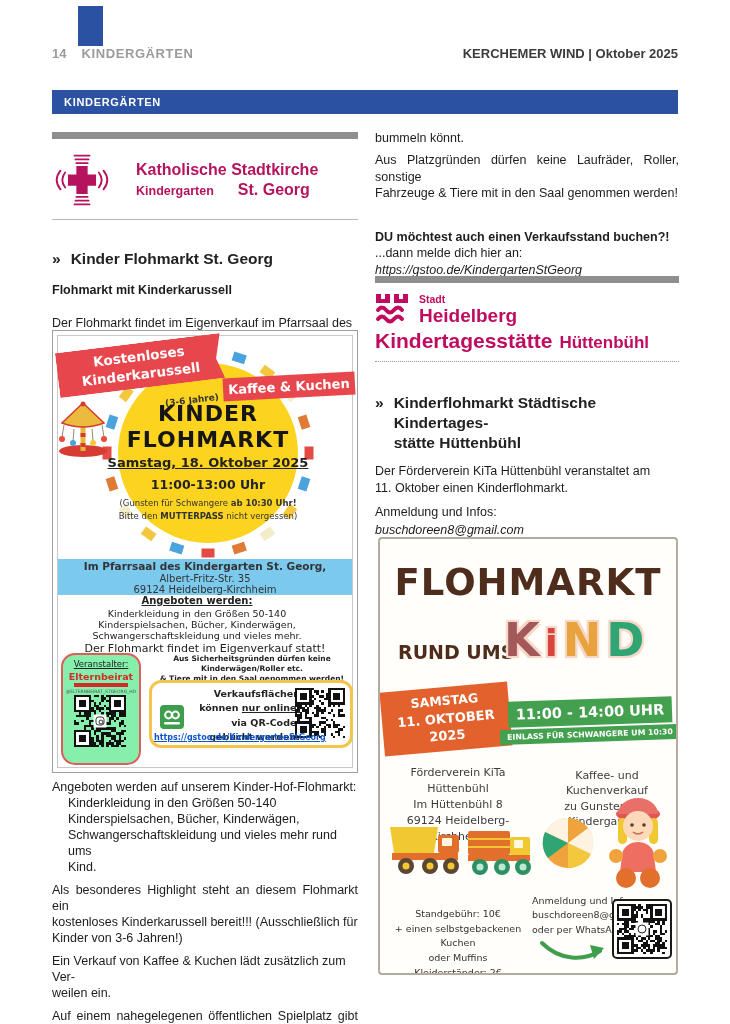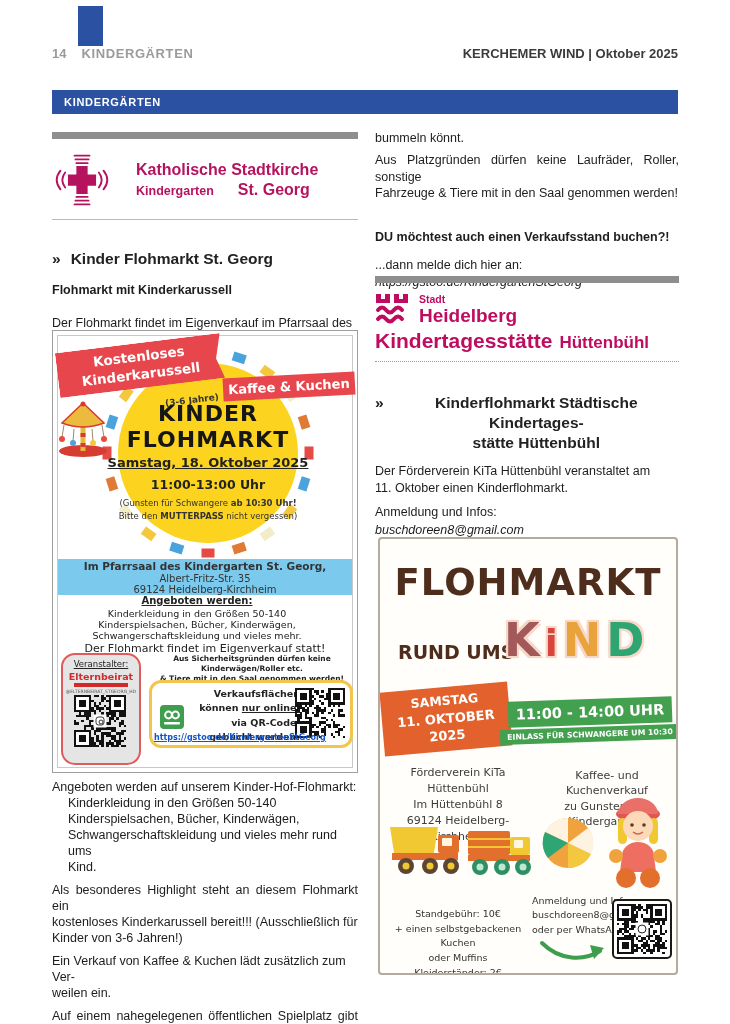--- a/index.html
+++ b/index.html
@@ -54,21 +54,21 @@
   .f1-note{position:absolute;left:35px;top:166px;width:240px;text-align:center;font-size:8.5px;
            color:#333;line-height:1.5;}
   .f1-band{position:absolute;left:5px;right:5px;top:228px;height:34px;background:#7cc9ee;
            text-align:center;font-size:10px;color:#333;line-height:11.5px;padding-top:2px;}
   .f1-band .b1{font-weight:bold;font-size:10.5px;}
   .f1-offers{position:absolute;left:5px;right:21px;top:264px;text-align:center;color:#222;}
   .f1-offers .oh{font-size:10px;font-weight:bold;text-decoration:underline;}
   .f1-offers .oi{font-size:9.5px;line-height:11px;margin-top:2px;}
   .f1-self{position:absolute;left:5px;right:5px;top:311px;text-align:center;font-size:11px;color:#222;}
   .f1-org{position:absolute;left:8px;top:322px;width:80px;height:112px;border:2px solid #e05c5c;
-          border-radius:14px;background:#e5e5e5;box-sizing:border-box;text-align:center;}
+          border-radius:14px;background:#86efac;box-sizing:border-box;text-align:center;}
   .f1-org .vl{font-size:8.5px;text-decoration:underline;margin-top:4px;color:#222;}
   .f1-org .eb{font-size:9.5px;font-weight:bold;color:#d22a2a;margin-top:2px;}
   .f1-org .ebbar{width:54px;height:4px;background:#d22a2a;margin:1px auto 2px;}
   .f1-org .handle{font-size:4.5px;color:#555;margin-top:2px;}
   .f1-safety{position:absolute;left:98px;top:323px;width:202px;text-align:center;font-weight:bold;
              font-size:7.5px;line-height:1.35;color:#222;}
   .f1-book{position:absolute;left:96px;top:349px;width:204px;height:68px;border:3px solid #f2c54c;
            border-radius:12px;box-sizing:border-box;background:#fff;}
   .f1-book-text{position:absolute;left:36px;top:4px;width:112px;text-align:right;font-size:9.5px;
                 font-weight:bold;line-height:1.5;color:#222;}
@@ -86,21 +86,21 @@
 
   
   .colLB{position:absolute;left:52px;top:779px;width:306px;font-size:12.5px;line-height:1.28;color:#1c1c1c;}
   .indent{padding-left:16px;}
   .colLB p{margin:7px 0 0 0;}
   .just{text-align:justify;}
 
   
   .colRT{position:absolute;left:375px;top:130px;width:304px;font-size:12.5px;line-height:1.3;}
   .cta{margin-top:28px;font-weight:bold;font-size:12.5px;}
-  .cta2{margin-top:12px;}
+  .cta2{margin-top:0;}
   .itl{font-style:italic;}
   .hdblk{position:absolute;left:375px;top:276px;width:304px;}
   .hdlogo{display:flex;align-items:flex-start;margin-top:10px;}
   .hdlogo-text{margin-left:8px;}
   .hd-stadt{font-size:10.5px;color:#c00c60;font-weight:bold;}
   .hd-city{font-size:19px;color:#c00c60;font-weight:bold;margin-top:0px;}
   .hd-name{margin-top:2px;color:#c00c60;font-weight:bold;}
   .hd-name .n1{font-size:21px;}
   .hd-name .n2{font-size:17px;margin-left:7px;}
   .dot-rule{border-top:1px dotted #999;margin-top:8px;}
@@ -619,21 +619,21 @@
     </div>
     <div class="hd-name">
       <span class="n1">Kindertagesstätte</span><span class="n2">Hüttenbühl</span>
     </div>
     <div class="dot-rule"></div>
   </div>
 
   <div class="art2">
     <div class="hd">
       <span class="mk">»</span>
-      <span class="ws" style="white-space: pre-line; text-align: center;">Kinderflohmarkt Städtische Kindertages-
+      <span class="ws" style="white-space: pre-line;">Kinderflohmarkt Städtische Kindertages-
 stätte Hüttenbühl</span>
     </div>
     <div class="p1 ws" style="white-space: pre-line;">Der Förderverein KiTa Hüttenbühl veranstaltet am
 11. Oktober einen Kinderflohmarkt.</div>
     <div class="p2">Anmeldung und Infos:</div>
     <div class="em itl">buschdoreen8@gmail.com</div>
   </div>
 
   <div class="flyer2">
     <div class="f2-title">FLOHMARKT</div>

